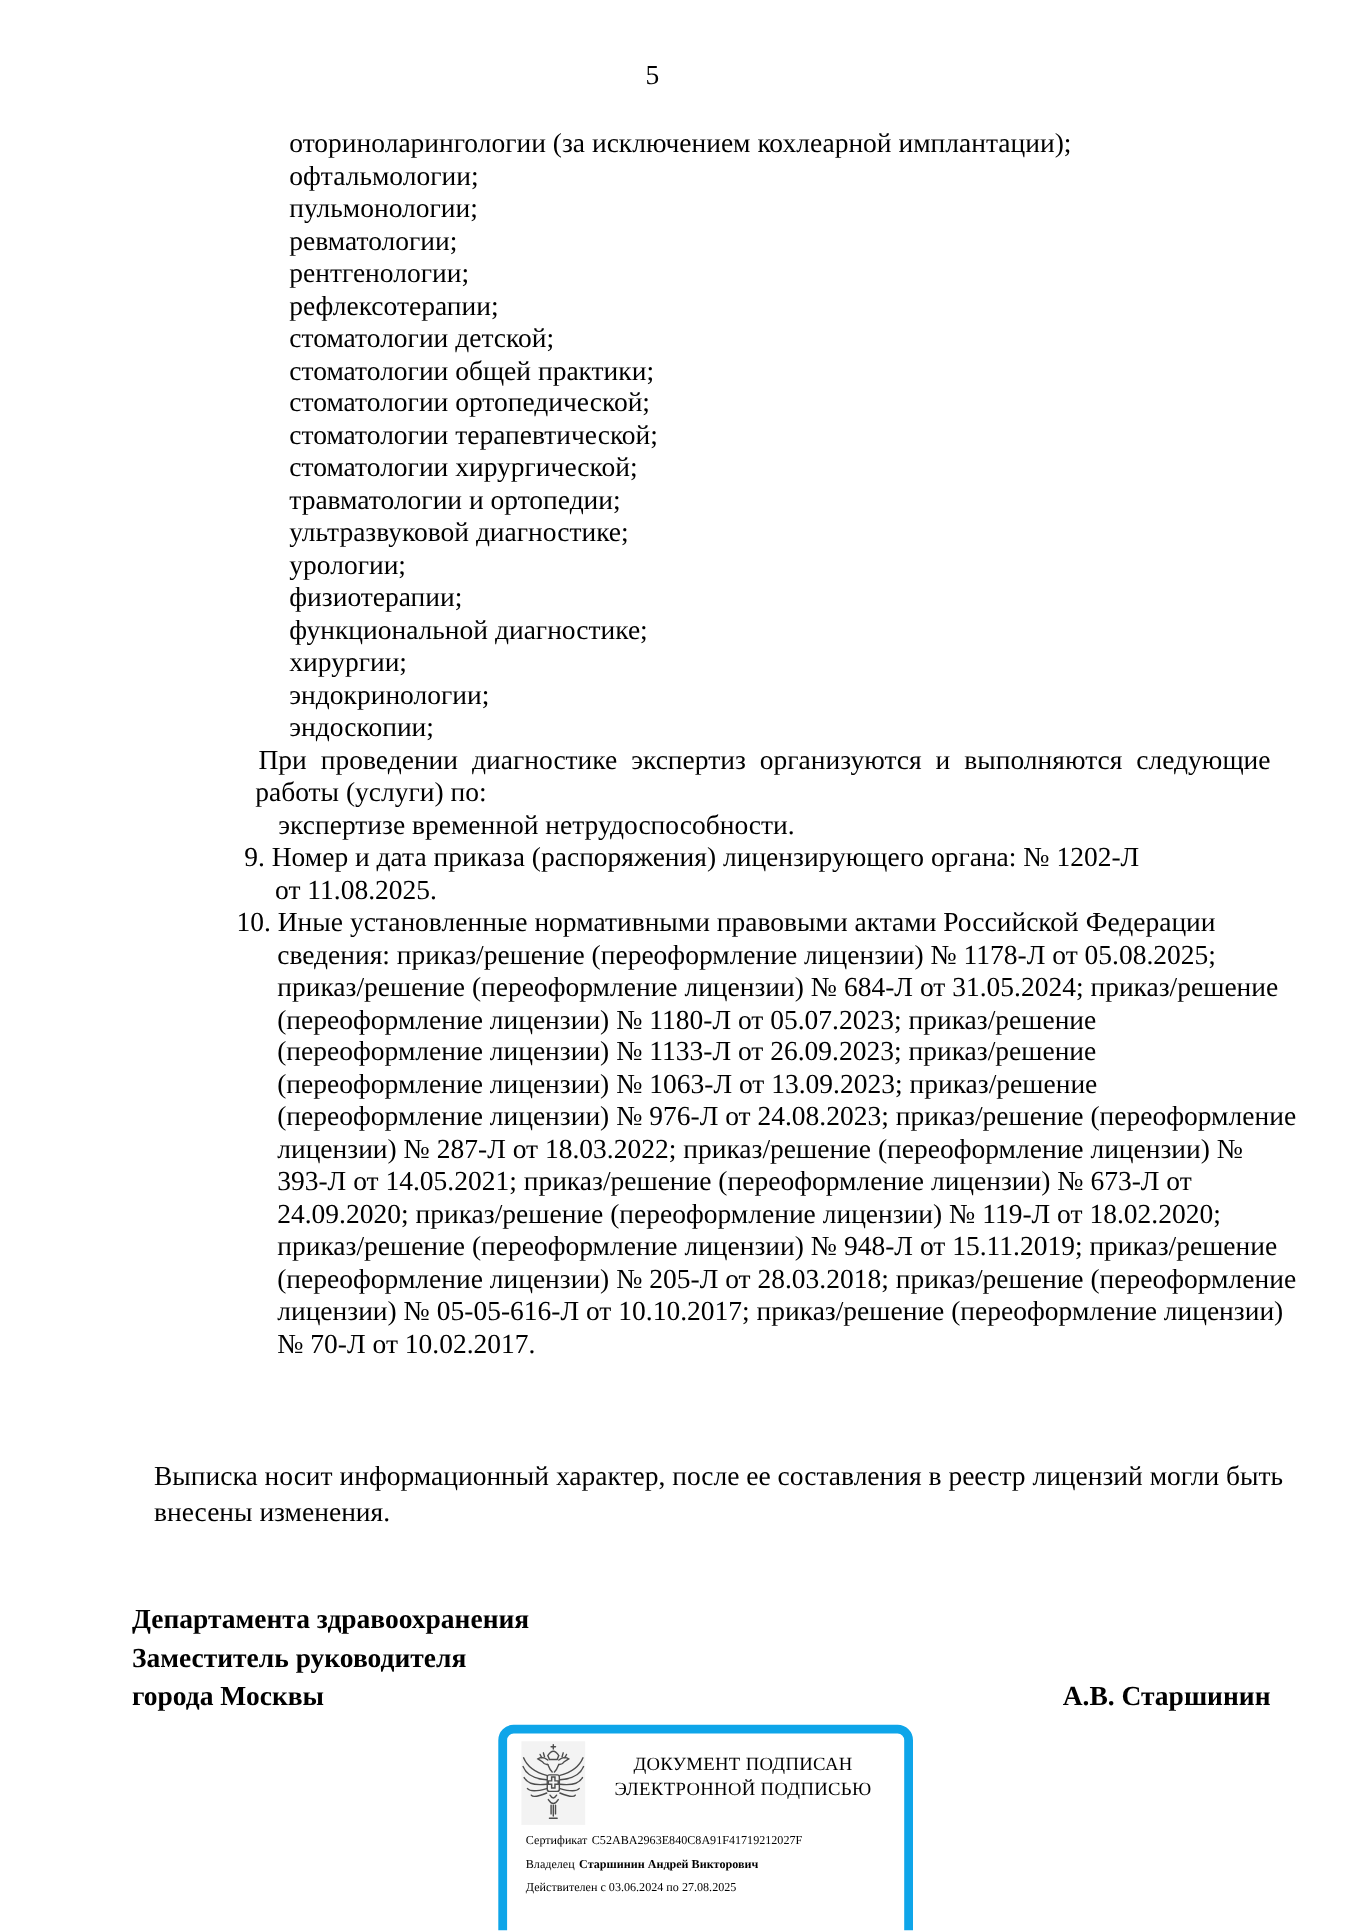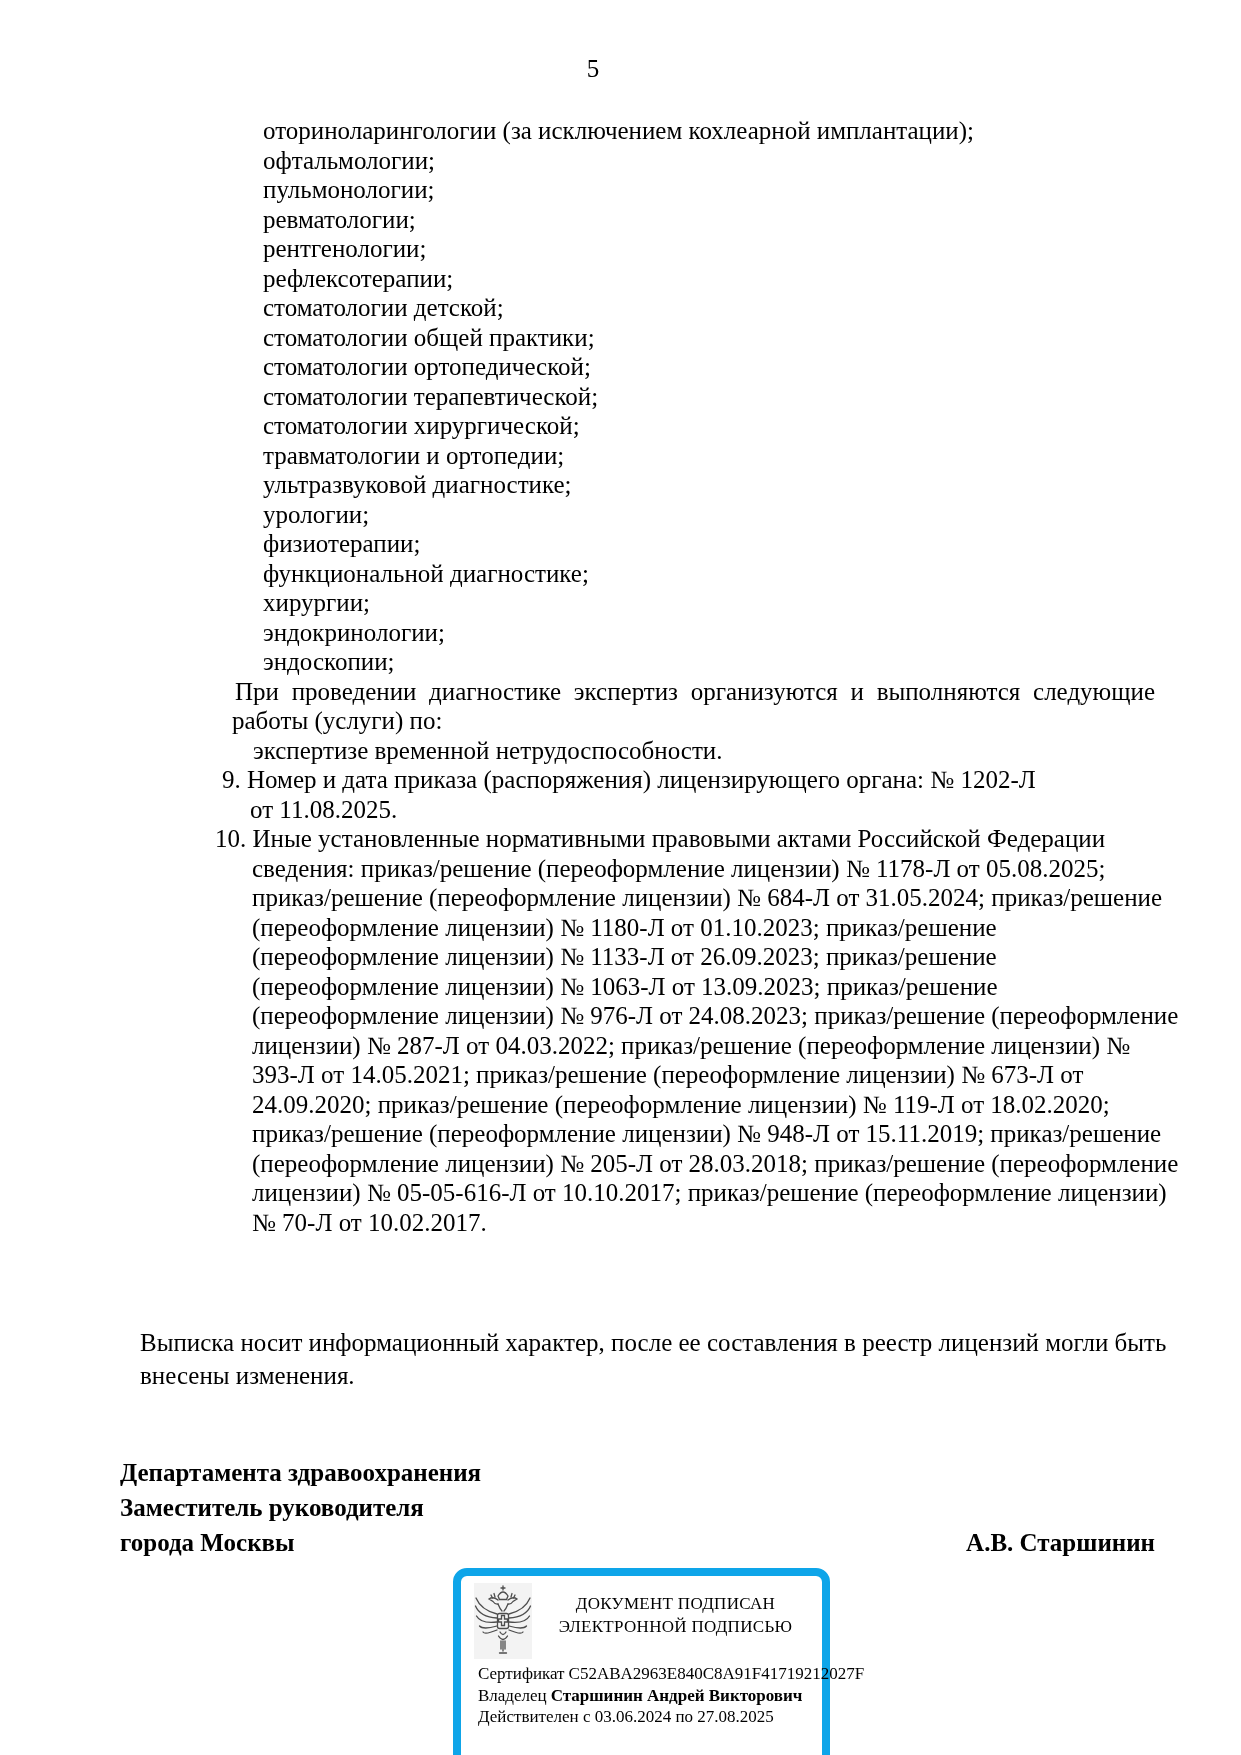--- a/index.html
+++ b/index.html
@@ -57,21 +57,21 @@
     background:#f3f3f3;
   }
   .emblem svg { display:block; width:100%; height:100%; }
   .stamp-title {
     position:absolute; left:74px; right:6px; top:16px;
     text-align:center; font-size:17px; line-height:23px;
     letter-spacing:0.3px;
   }
   .stamp-details {
     position:absolute; left:17px; top:87px; right:8px;
-    font-size:17px; line-height:21.5px;
+    font-size:11px; line-height:21.5px;
   }
   .stamp-details .lbl { margin-right:4px; }
   .stamp-details .bold { font-weight:bold; }
 </style>
 </head>
 <body>
 
 <div class="page">
 
   <div class="pagenum line">5</div>
@@ -103,25 +103,25 @@
     <div class="exp-line2 line">работы (услуги) по:</div>
     <div class="exp-line3 line">экспертизе временной нетрудоспособности.</div>
 
     <div class="item9-l1 line">9. Номер и дата приказа (распоряжения) лицензирующего органа: № 1202-Л</div>
     <div class="item9-l2 line">от 11.08.2025.</div>
 
     <div class="item10">
         <div class="line">10. Иные установленные нормативными правовыми актами Российской Федерации</div>
         <div class="line">сведения: приказ/решение (переоформление лицензии) № 1178-Л от 05.08.2025;</div>
         <div class="line">приказ/решение (переоформление лицензии) № 684-Л от 31.05.2024; приказ/решение</div>
-        <div class="line">(переоформление лицензии) № 1180-Л от 01.10.2023; приказ/решение</div>
+        <div class="line">(переоформление лицензии) № 1180-Л от 05.07.2023; приказ/решение</div>
         <div class="line">(переоформление лицензии) № 1133-Л от 26.09.2023; приказ/решение</div>
         <div class="line">(переоформление лицензии) № 1063-Л от 13.09.2023; приказ/решение</div>
         <div class="line">(переоформление лицензии) № 976-Л от 24.08.2023; приказ/решение (переоформление</div>
-        <div class="line">лицензии) № 287-Л от 04.03.2022; приказ/решение (переоформление лицензии) №</div>
+        <div class="line">лицензии) № 287-Л от 18.03.2022; приказ/решение (переоформление лицензии) №</div>
         <div class="line">393-Л от 14.05.2021; приказ/решение (переоформление лицензии) № 673-Л от</div>
         <div class="line">24.09.2020; приказ/решение (переоформление лицензии) № 119-Л от 18.02.2020;</div>
         <div class="line">приказ/решение (переоформление лицензии) № 948-Л от 15.11.2019; приказ/решение</div>
         <div class="line">(переоформление лицензии) № 205-Л от 28.03.2018; приказ/решение (переоформление</div>
         <div class="line">лицензии) № 05-05-616-Л от 10.10.2017; приказ/решение (переоформление лицензии)</div>
         <div class="line">№ 70-Л от 10.02.2017.</div>
       </div>
   </div>
 
   <div class="note">

